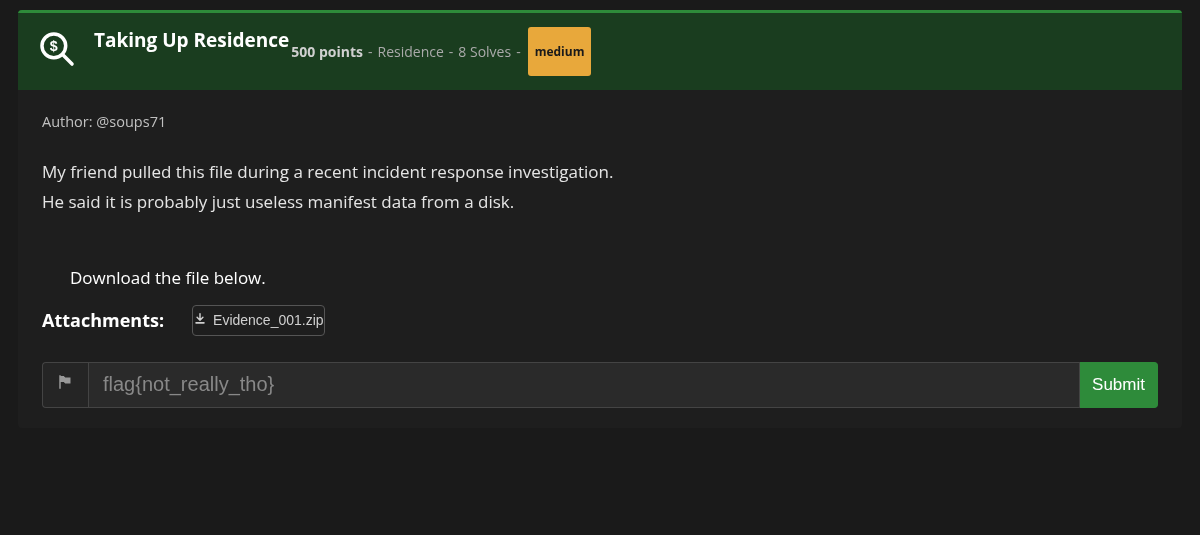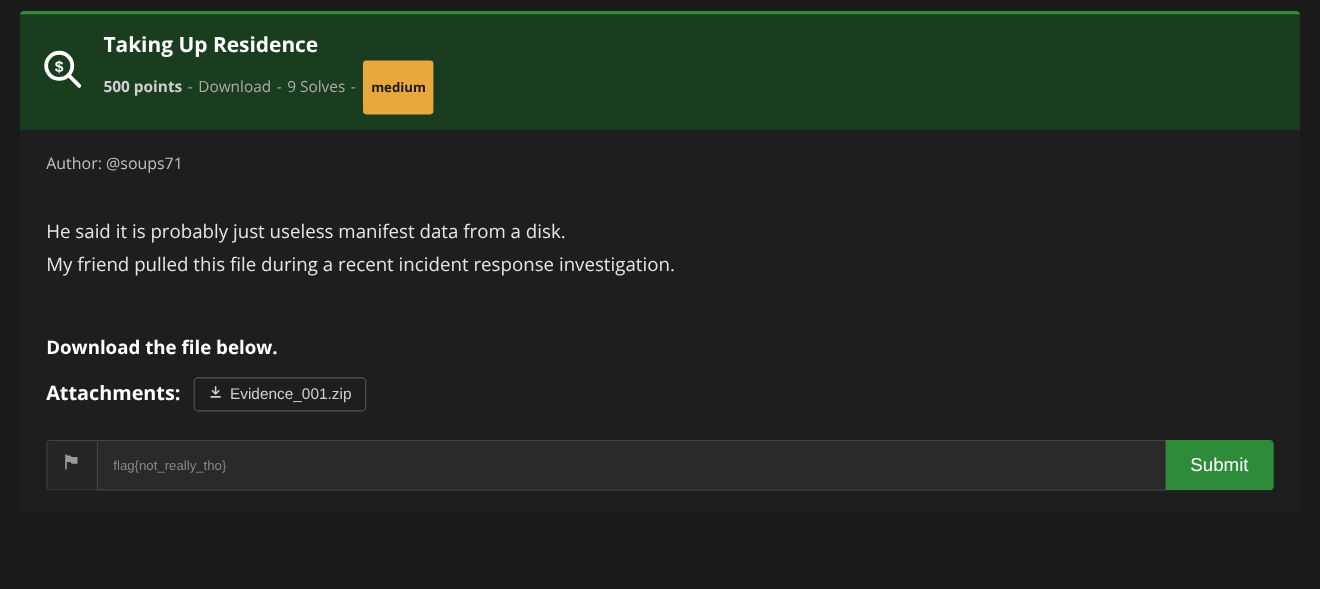--- a/index.html
+++ b/index.html
@@ -26,21 +26,20 @@
       padding: 14px 20px;
       display: flex;
       align-items: center;
       gap: 18px;
     }
     .header-icon {
       flex-shrink: 0;
     }
     .header-info {
       display: flex;
-      flex-direction: column;
       gap: 2px;
     }
     .challenge-title {
       font-size: 19px;
       font-weight: 700;
       color: #ffffff;
     }
     .challenge-meta {
       display: flex;
       align-items: center;
@@ -61,59 +60,60 @@
       padding: 16px 7px;
       border-radius: 3px;
       margin-left: 2px;
     }
     .body {
       padding: 22px 24px 20px;
     }
     .author {
       font-size: 14.5px;
       color: #c0c0c0;
-      margin-bottom: 38px;
+      margin-bottom: 28px;
     }
     .description {
       font-size: 17px;
       color: #e5e5e5;
       line-height: 1.55;
       margin-bottom: 26px;
     }
     .description p {
       margin-bottom: 4px;
     }
     .description .spacer {
       height: 20px;
     }
     .download-label {
       font-size: 17px;
-      font-weight: 700;
+      font-weight: 400;
       color: #ffffff;
       margin-bottom: 16px;
+      margin-left: 28px;
     }
     .attachments-row {
       display: flex;
       align-items: center;
-      gap: 12px;
+      gap: 28px;
       margin-bottom: 26px;
     }
     .attachments-label {
       font-size: 18px;
       font-weight: 700;
       color: #ffffff;
     }
     .attachment-button {
       display: inline-flex;
       align-items: center;
       gap: 6px;
       background-color: transparent;
       border: 1px solid #555;
       border-radius: 4px;
-      padding: 6px 12px;
+      padding: 6px 0;
       color: #d0d0d0;
       font-size: 14px;
       cursor: pointer;
     }
     .submit-row {
       display: flex;
       align-items: stretch;
       gap: 0;
     }
     .flag-icon-box {
@@ -125,33 +125,33 @@
       align-items: center;
       justify-content: center;
       width: 46px;
     }
     .flag-input {
       flex: 1;
       background-color: #2a2a2a;
       border: 1px solid #444;
       color: #888;
       padding: 4px 14px;
-      font-size: 12px;
+      font-size: 20px;
       outline: none;
     }
     .flag-input::placeholder {
       color: #888;
     }
     .submit-button {
       background-color: #2e8b3a;
       color: #ffffff;
       border: 1px solid #2e8b3a;
       border-left: none;
       border-radius: 0 4px 4px 0;
-      padding: 12px 22px;
+      padding: 12px 12px;
       font-size: 17px;
       cursor: pointer;
       font-weight: 400;
     }
   </style>
 </head>
 <body>
 
 <div class="challenge-card">
   <div class="header">
@@ -160,35 +160,35 @@
         <circle cx="10" cy="10" r="7.5"></circle>
         <line x1="16" y1="16" x2="21.5" y2="21.5" stroke-linecap="round"></line>
         <text x="10" y="13.5" font-size="9" fill="#ffffff" stroke="none" text-anchor="middle" font-family="sans-serif" font-weight="bold">$</text>
       </svg>
     </div>
     <div class="header-info">
       <div class="challenge-title">Taking Up Residence</div>
       <div class="challenge-meta">
         <span class="points">500 points</span>
         <span>-</span>
-        <span>Download</span>
+        <span>Residence</span>
         <span>-</span>
-        <span>9 Solves</span>
+        <span>8 Solves</span>
         <span>-</span>
         <span class="difficulty-badge">medium</span>
       </div>
     </div>
   </div>
 
   <div class="body">
     <div class="author">Author: @soups71</div>
 
     <div class="description">
+      <p>My friend pulled this file during a recent incident response investigation.</p>
       <p>He said it is probably just useless manifest data from a disk.</p>
-      <p>My friend pulled this file during a recent incident response investigation.</p>
       <div class="spacer"></div>
     </div>
 
     <div class="download-label">Download the file below.</div>
 
     <div class="attachments-row">
       <span class="attachments-label">Attachments:</span>
       <button class="attachment-button">
         <span>
           <svg width="14" height="14" viewBox="0 0 24 24" fill="#d0d0d0">

